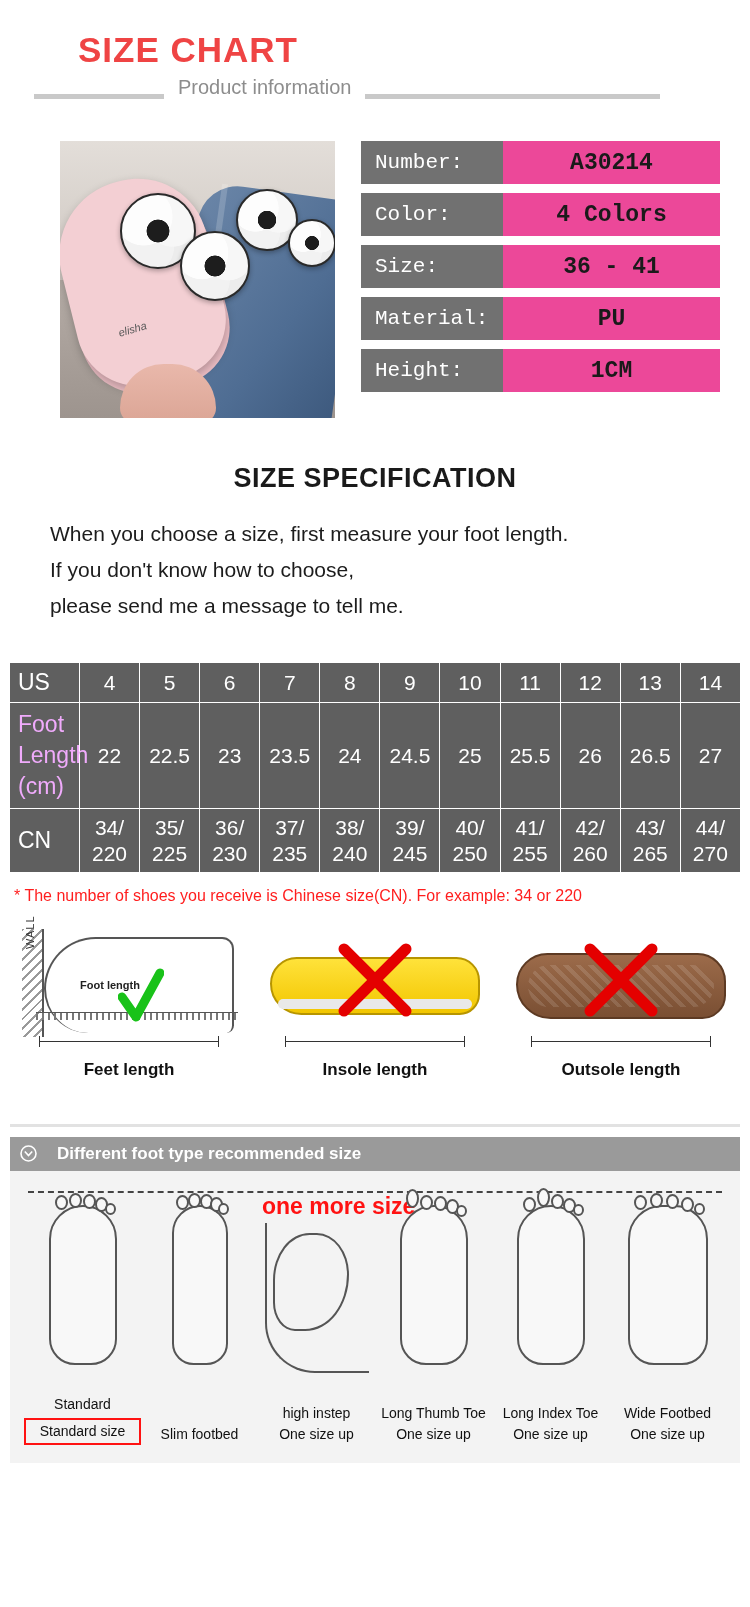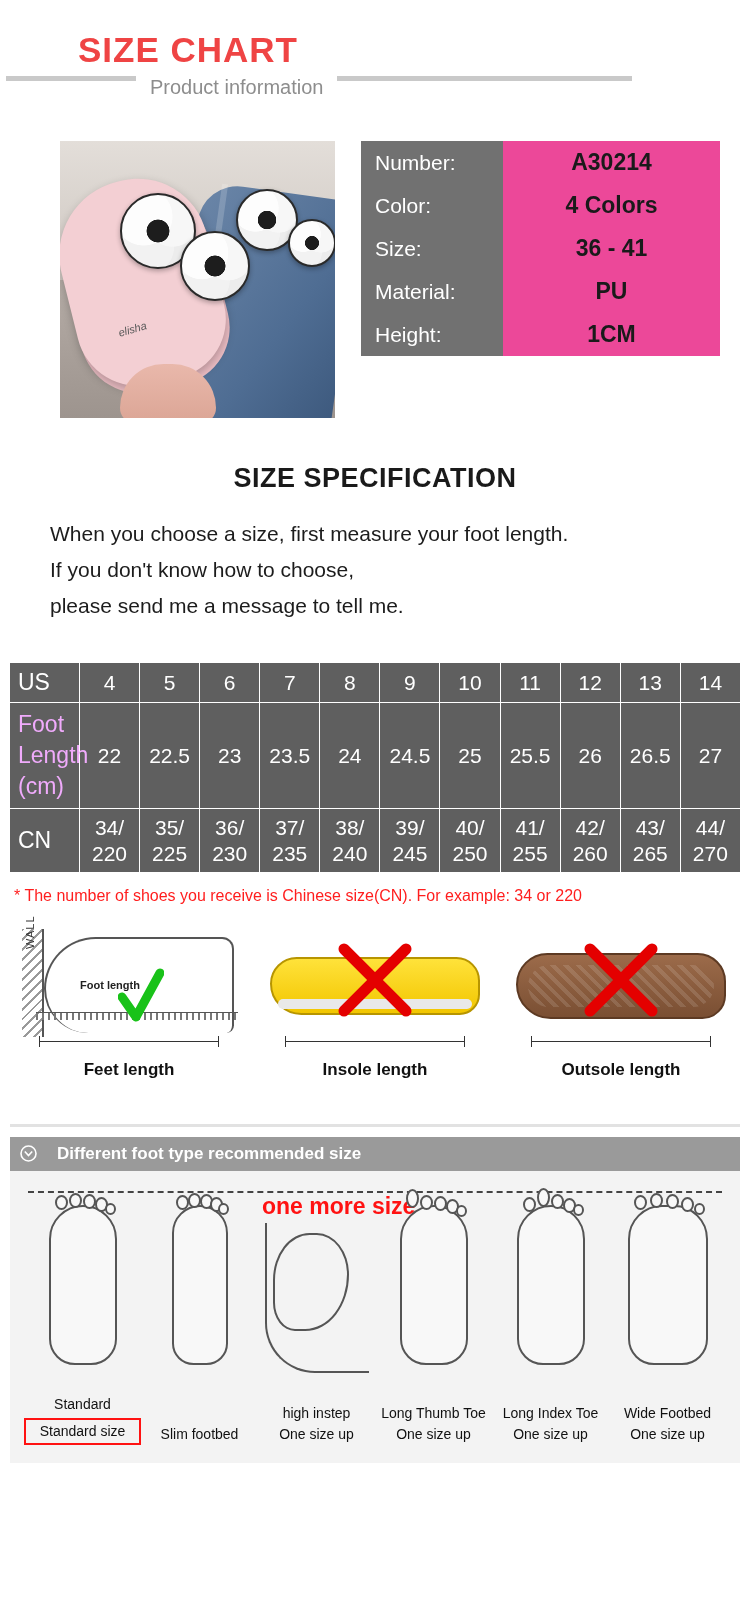--- a/index.html
+++ b/index.html
@@ -18,23 +18,23 @@
   .header { padding:30px 0 0 0; }
   .title {
     font-size:35px;
     font-weight:bold;
     letter-spacing:1px;
     margin-left:78px;
     color:#ef4444;
   }
   .subline {
     display:flex;
-    align-items:flex-start;
+    align-items:flex-end;
     margin-top:6px;
-    padding:0 6px;
+    padding:0 34px;
   }
   .subline .rule {
     height:5px;
     background:#c9c9c9;
     flex:0 0 auto;
   }
   .rule-left { width:130px; margin-right:14px; }
   .rule-right { width:295px; margin-left:14px; }
   .subtitle {
     font-size:20px;
@@ -115,20 +115,22 @@
     font-size:11px; font-style:italic; color:#5a5a5a;
     transform:rotate(-16deg);
   }
 
   
   .spec {
     flex:1 1 auto;
     margin-left:26px;
     display:flex;
     flex-direction:column;
+    gap:9px;
+    font-family:Liberation Mono, monospace;
   }
   .spec-row { display:flex; height:43px; }
   .spec-key {
     width:142px;
     background:#717171;
     color:#ffffff;
     font-size:21px;
     display:flex;
     align-items:center;
     padding-left:14px;

